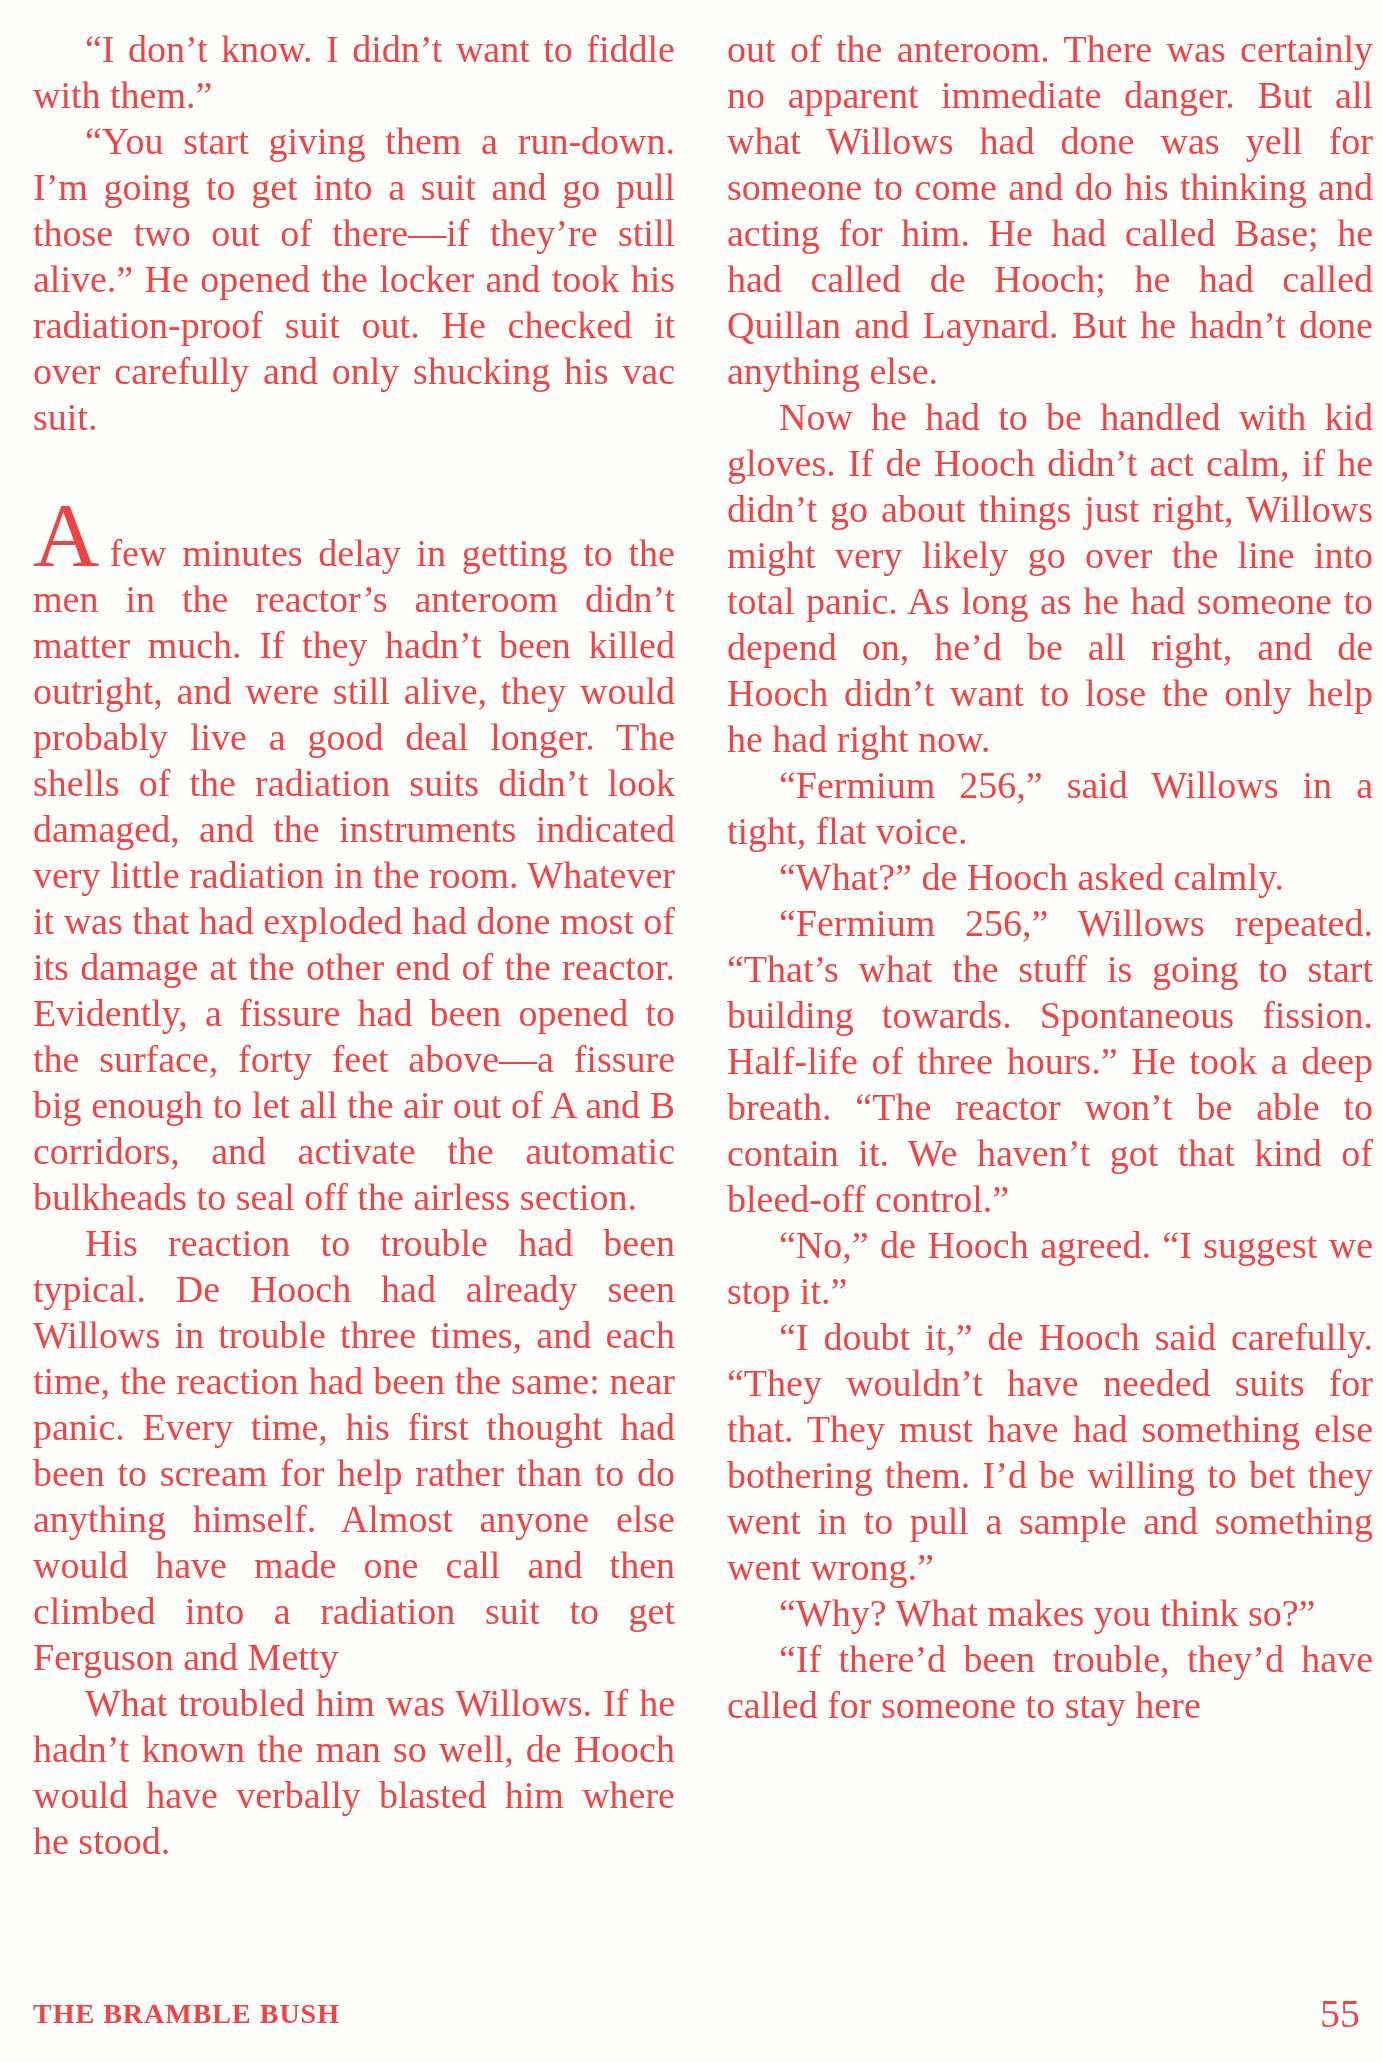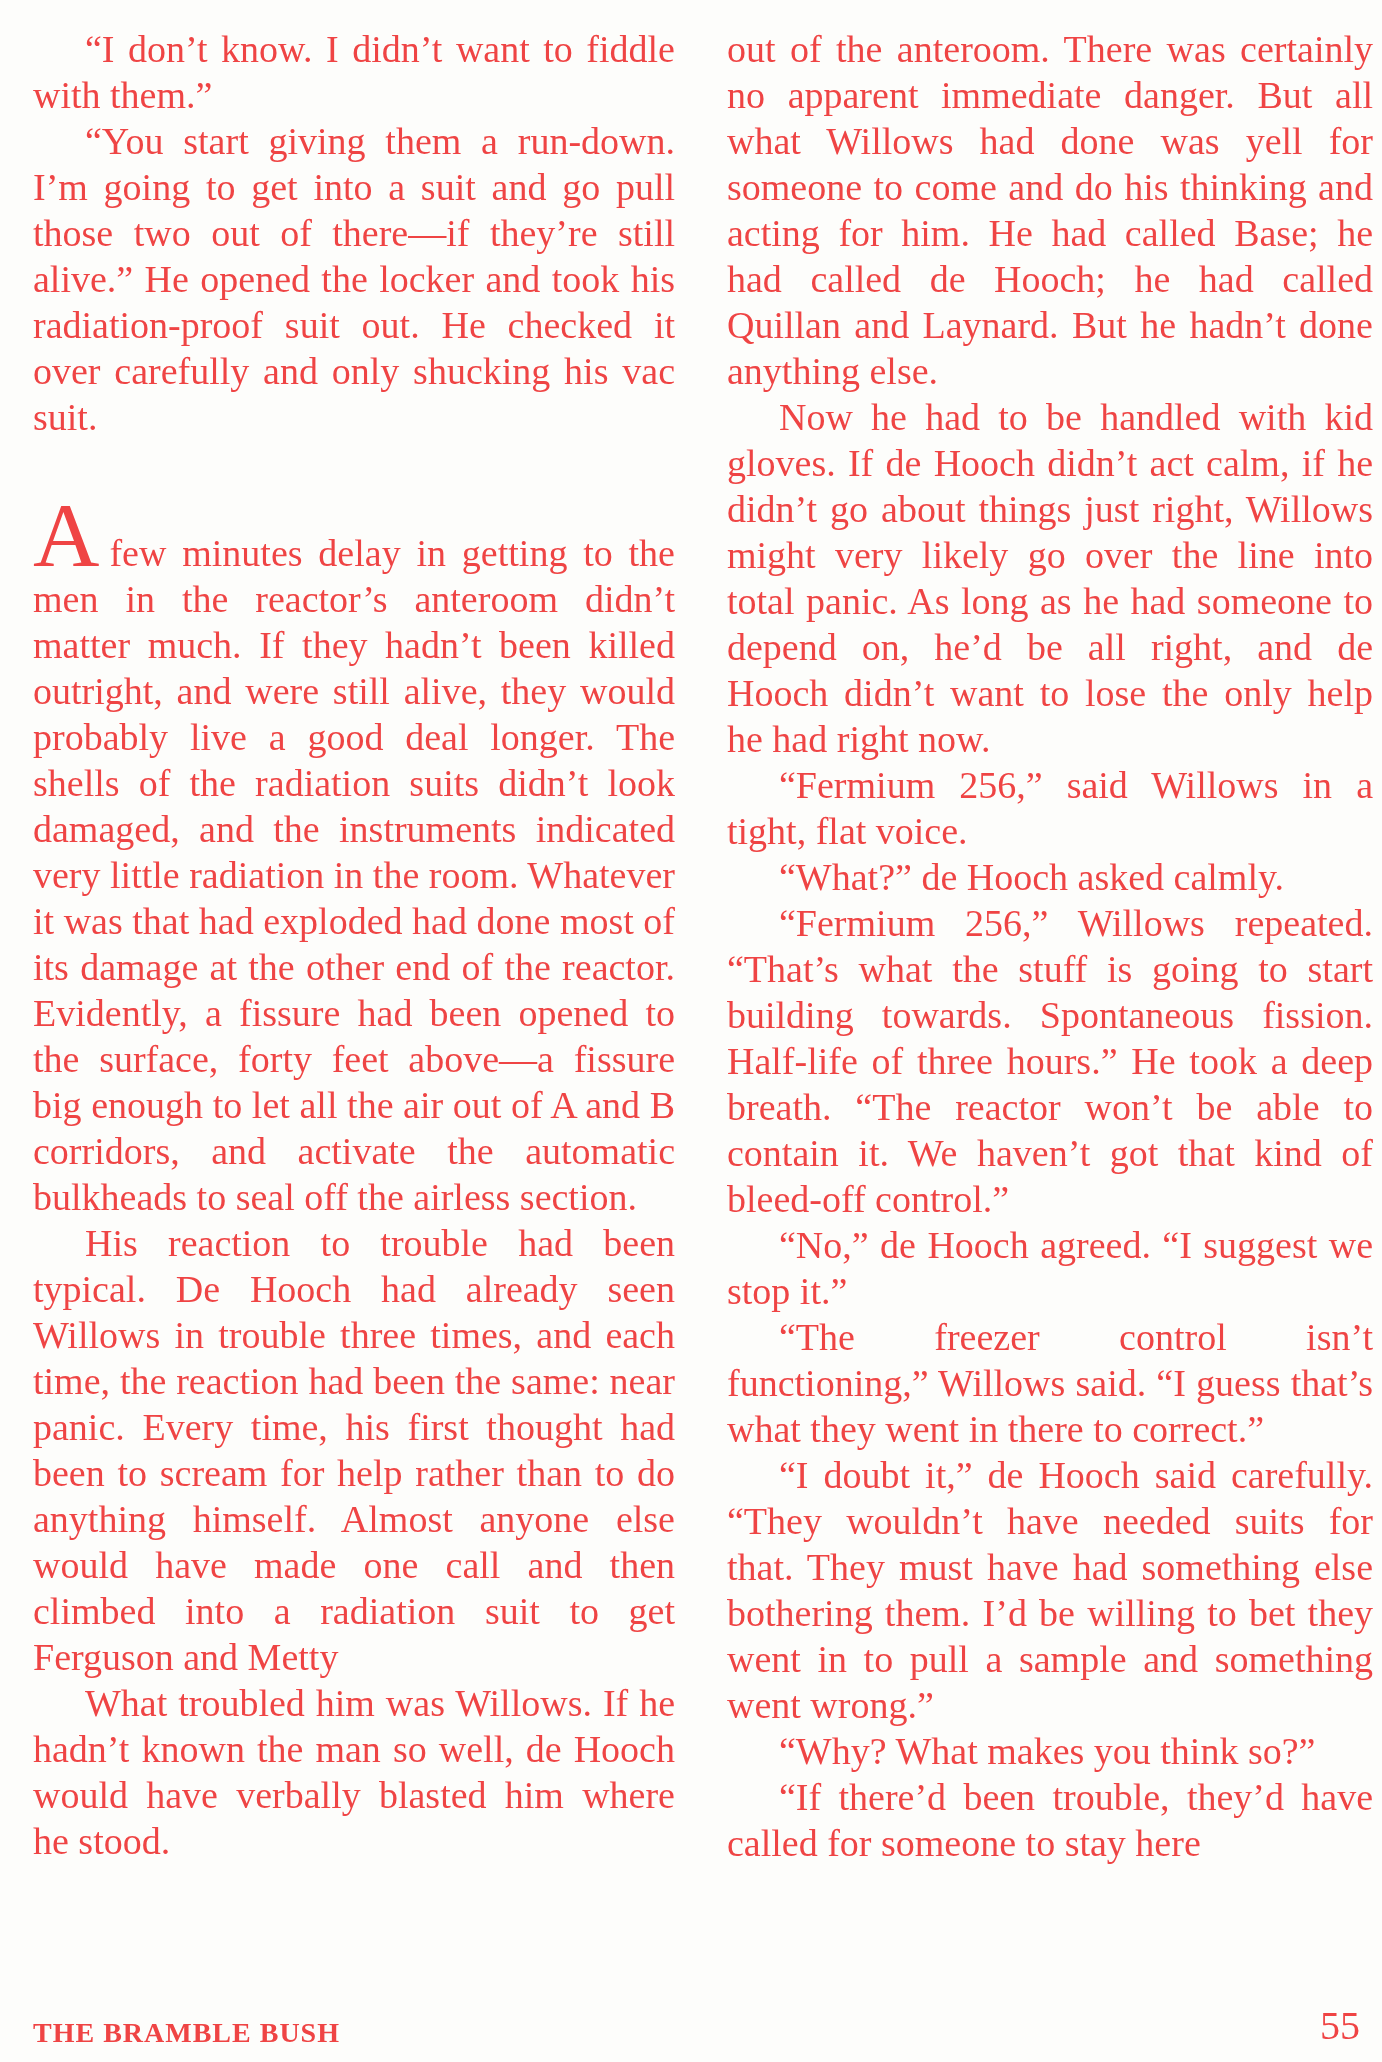--- a/index.html
+++ b/index.html
@@ -47,22 +47,21 @@
     margin-right: 10px;
     display: inline-block;
   }
   .footer {
     position: absolute;
     left: 33px;
     right: 22px;
     top: 1990px;
     display: flex;
     justify-content: space-between;
-    align-items: flex-end;
-    margin-top: 12px;
+    align-items: center;
   }
   .book-title {
     font-size: 28px;
     font-weight: 700;
     letter-spacing: 1px;
   }
   .page-number {
     font-size: 40px;
     font-weight: 400;
   }
@@ -86,21 +85,20 @@
       <p>What troubled him was Willows. If he hadn’t known the man so well, de Hooch would have verbally blasted him where he stood.</p>
     </div>
 
     <div class="col right">
       <p class="flush">out of the anteroom. There was certainly no apparent immediate danger. But all what Willows had done was yell for someone to come and do his thinking and acting for him. He had called Base; he had called de Hooch; he had called Quillan and Laynard. But he hadn’t done anything else.</p>
       <p>Now he had to be handled with kid gloves. If de Hooch didn’t act calm, if he didn’t go about things just right, Willows might very likely go over the line into total panic. As long as he had someone to depend on, he’d be all right, and de Hooch didn’t want to lose the only help he had right now.</p>
       <p>“Fermium 256,” said Willows in a tight, flat voice.</p>
       <p>“What?” de Hooch asked calmly.</p>
       <p>“Fermium 256,” Willows repeated. “That’s what the stuff is going to start building towards. Spontaneous fission. Half-life of three hours.” He took a deep breath. “The reactor won’t be able to contain it. We haven’t got that kind of bleed-off control.”</p>
       <p>“No,” de Hooch agreed. “I suggest we stop it.”</p>
-      <p>“The freezer control isn’t functioning,” Willows said. “I guess that’s what they went in there to correct.”</p>
       <p>“I doubt it,” de Hooch said carefully. “They wouldn’t have needed suits for that. They must have had something else bothering them. I’d be willing to bet they went in to pull a sample and something went wrong.”</p>
       <p>“Why? What makes you think so?”</p>
       <p>“If there’d been trouble, they’d have called for someone to stay here</p>
     </div>
 
   </div>
 
   <div class="footer">
     <span class="book-title">THE BRAMBLE BUSH</span>
     <span class="page-number">55</span>

